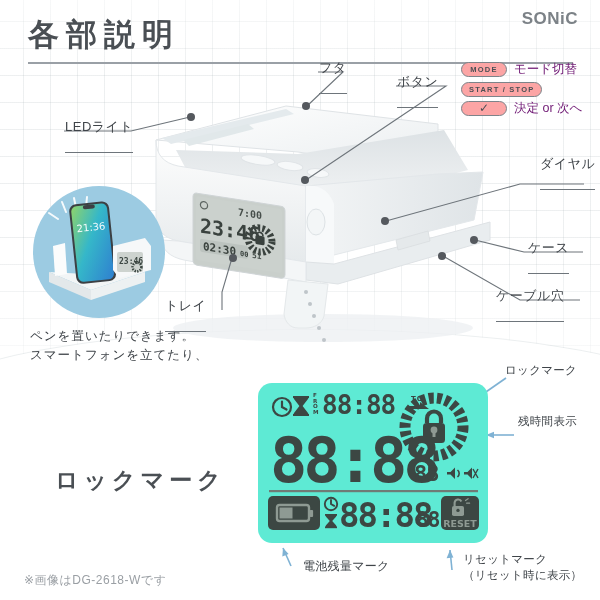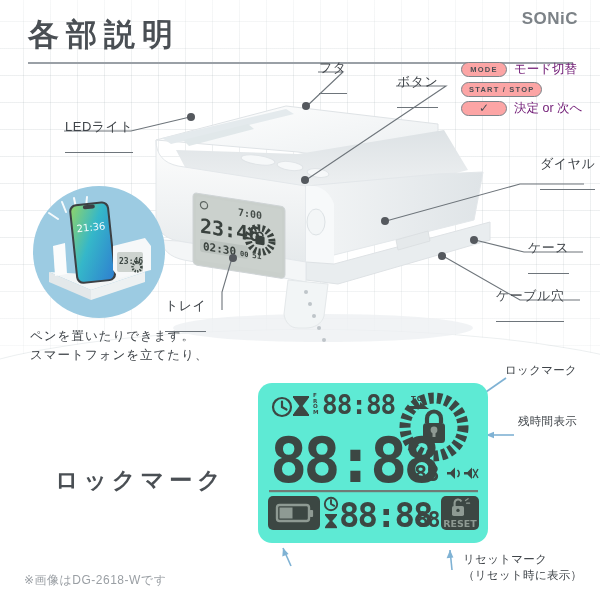--- a/index.html
+++ b/index.html
@@ -419,18 +419,19 @@
           <circle cx="0" cy="3.4" r="1.7" fill="#3c4743"></circle>
           <path d="M7.5,-6.5 l2.6,-1.8 M8.6,-3.8 l3,0" stroke="#8e9a93" stroke-width="1.2" stroke-linecap="round"></path>
         </g>
         <text x="192" y="136" text-anchor="middle" font-family="DejaVu Sans, sans-serif" font-size="9.5" font-weight="bold" fill="#8e9a93">RESET</text>
       </g>
     </svg>
   </div>
 
   <div class="bl-lbl" style="left:505px; top:362px; font-size:11.5px;">ロックマーク</div>
   <div class="bl-lbl" style="left:518px; top:413px; font-size:11.5px;">残時間表示</div>
+  <div class="bl-lbl" style="left:303px; top:558px; font-size:12px;">電池残量マーク</div>
   <div class="bl-lbl" style="left:463px; top:551px; font-size:11.5px;">
     <div>リセットマーク</div>
     <div>（リセット時に表示）</div>
   </div>
 
 </div>
 
 </body></html>

